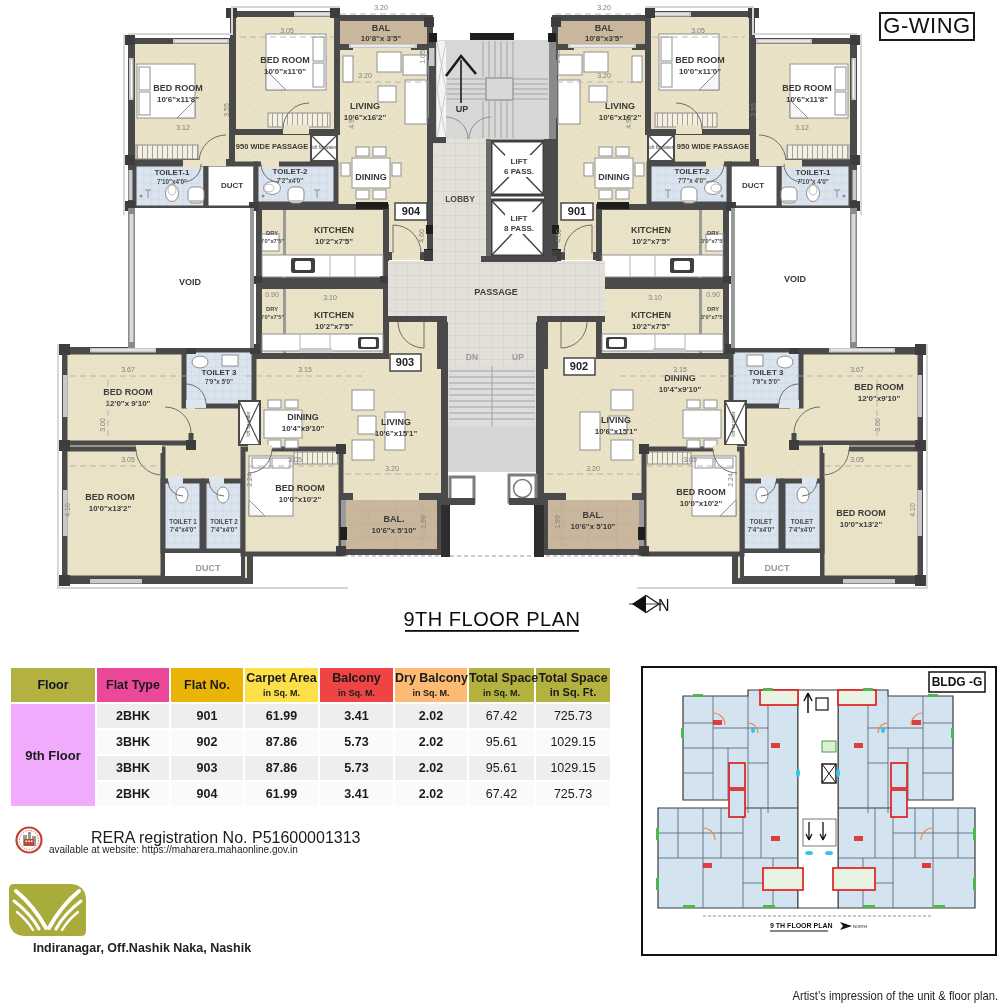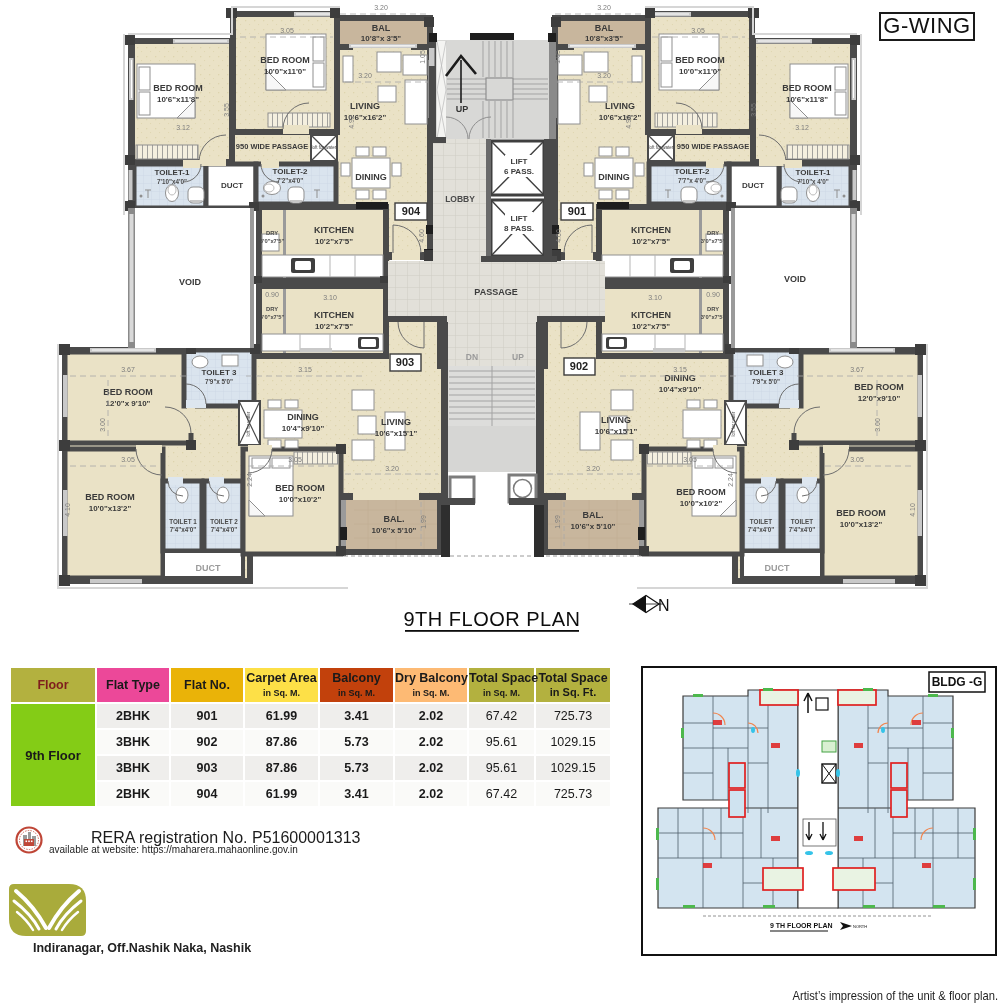--- a/index.html
+++ b/index.html
@@ -659,31 +659,31 @@
         <col style="width:72px">
         <col style="width:72px">
         <col style="width:73px">
     <col style="width:73px">
         <col style="width:72px">
         <col style="width:65px">
         <col style="width:74px">
   </colgroup>
   <tbody>
         <tr style="height:34px;">
-    <th style="background:#b3b13f;font-size:12.5px;color:#7f1d1d;white-space:nowrap;padding:0;text-align:center;">Floor</th>
+    <th style="background:#b3b13f;font-size:12.5px;color:#0f172a;white-space:nowrap;padding:0;text-align:center;">Floor</th>
     <th style="background:#ec4899;font-size:12.5px;color:#1a1a1a;white-space:nowrap;padding:0;">Flat Type</th>
     <th style="background:#eab308;font-size:12.5px;color:#1a1a1a;white-space:nowrap;padding:0;">Flat No.</th>
     <th style="background:#fde047;font-size:12.5px;color:#1a1a1a;white-space:nowrap;padding:0;">Carpet Area<br><span style="font-size:9px;font-weight:bold;">in Sq. M.</span></th>
-    <th style="background:#c2410c;font-size:12.5px;color:#1a1a1a;white-space:nowrap;padding:0;">Balcony<br><span style="font-size:9px;font-weight:bold;">in Sq. M.</span></th>
+    <th style="background:#ef4444;font-size:12.5px;color:#1a1a1a;white-space:nowrap;padding:0;">Balcony<br><span style="font-size:9px;font-weight:bold;">in Sq. M.</span></th>
     <th style="background:#fdba74;font-size:12.5px;color:#1a1a1a;white-space:nowrap;padding:0;">Dry Balcony<br><span style="font-size:9px;font-weight:bold;">in Sq. M.</span></th>
     <th style="background:#b3b13f;font-size:12.5px;color:#1a1a1a;white-space:nowrap;padding:0;">Total Space<br><span style="font-size:9px;font-weight:bold;">in Sq. M.</span></th>
     <th style="background:#b3b13f;font-size:12.5px;color:#1a1a1a;white-space:nowrap;padding:0;">Total Space<br><span style="font-size:11px;font-weight:bold;">in Sq. Ft.</span></th>
   </tr>
   <tr style="height:24px;">
-    <td rowspan="4" style="background:#84cc16;text-align:center;font-size:13px;font-weight:bold;color:#1a1a1a;">9th Floor</td>
+    <td rowspan="4" style="background:#f0abfc;text-align:center;font-size:13px;font-weight:bold;color:#1a1a1a;">9th Floor</td>
     <td class="c1">2BHK</td>
           <td class="c1">901</td>
           <td class="c1">61.99</td>
           <td class="c1">3.41</td>
           <td class="c1">2.02</td>
           <td class="c2">67.42</td>
           <td class="c2">725.73</td>
   </tr>
   <tr style="height:24px;">
     <td class="d1">3BHK</td>

